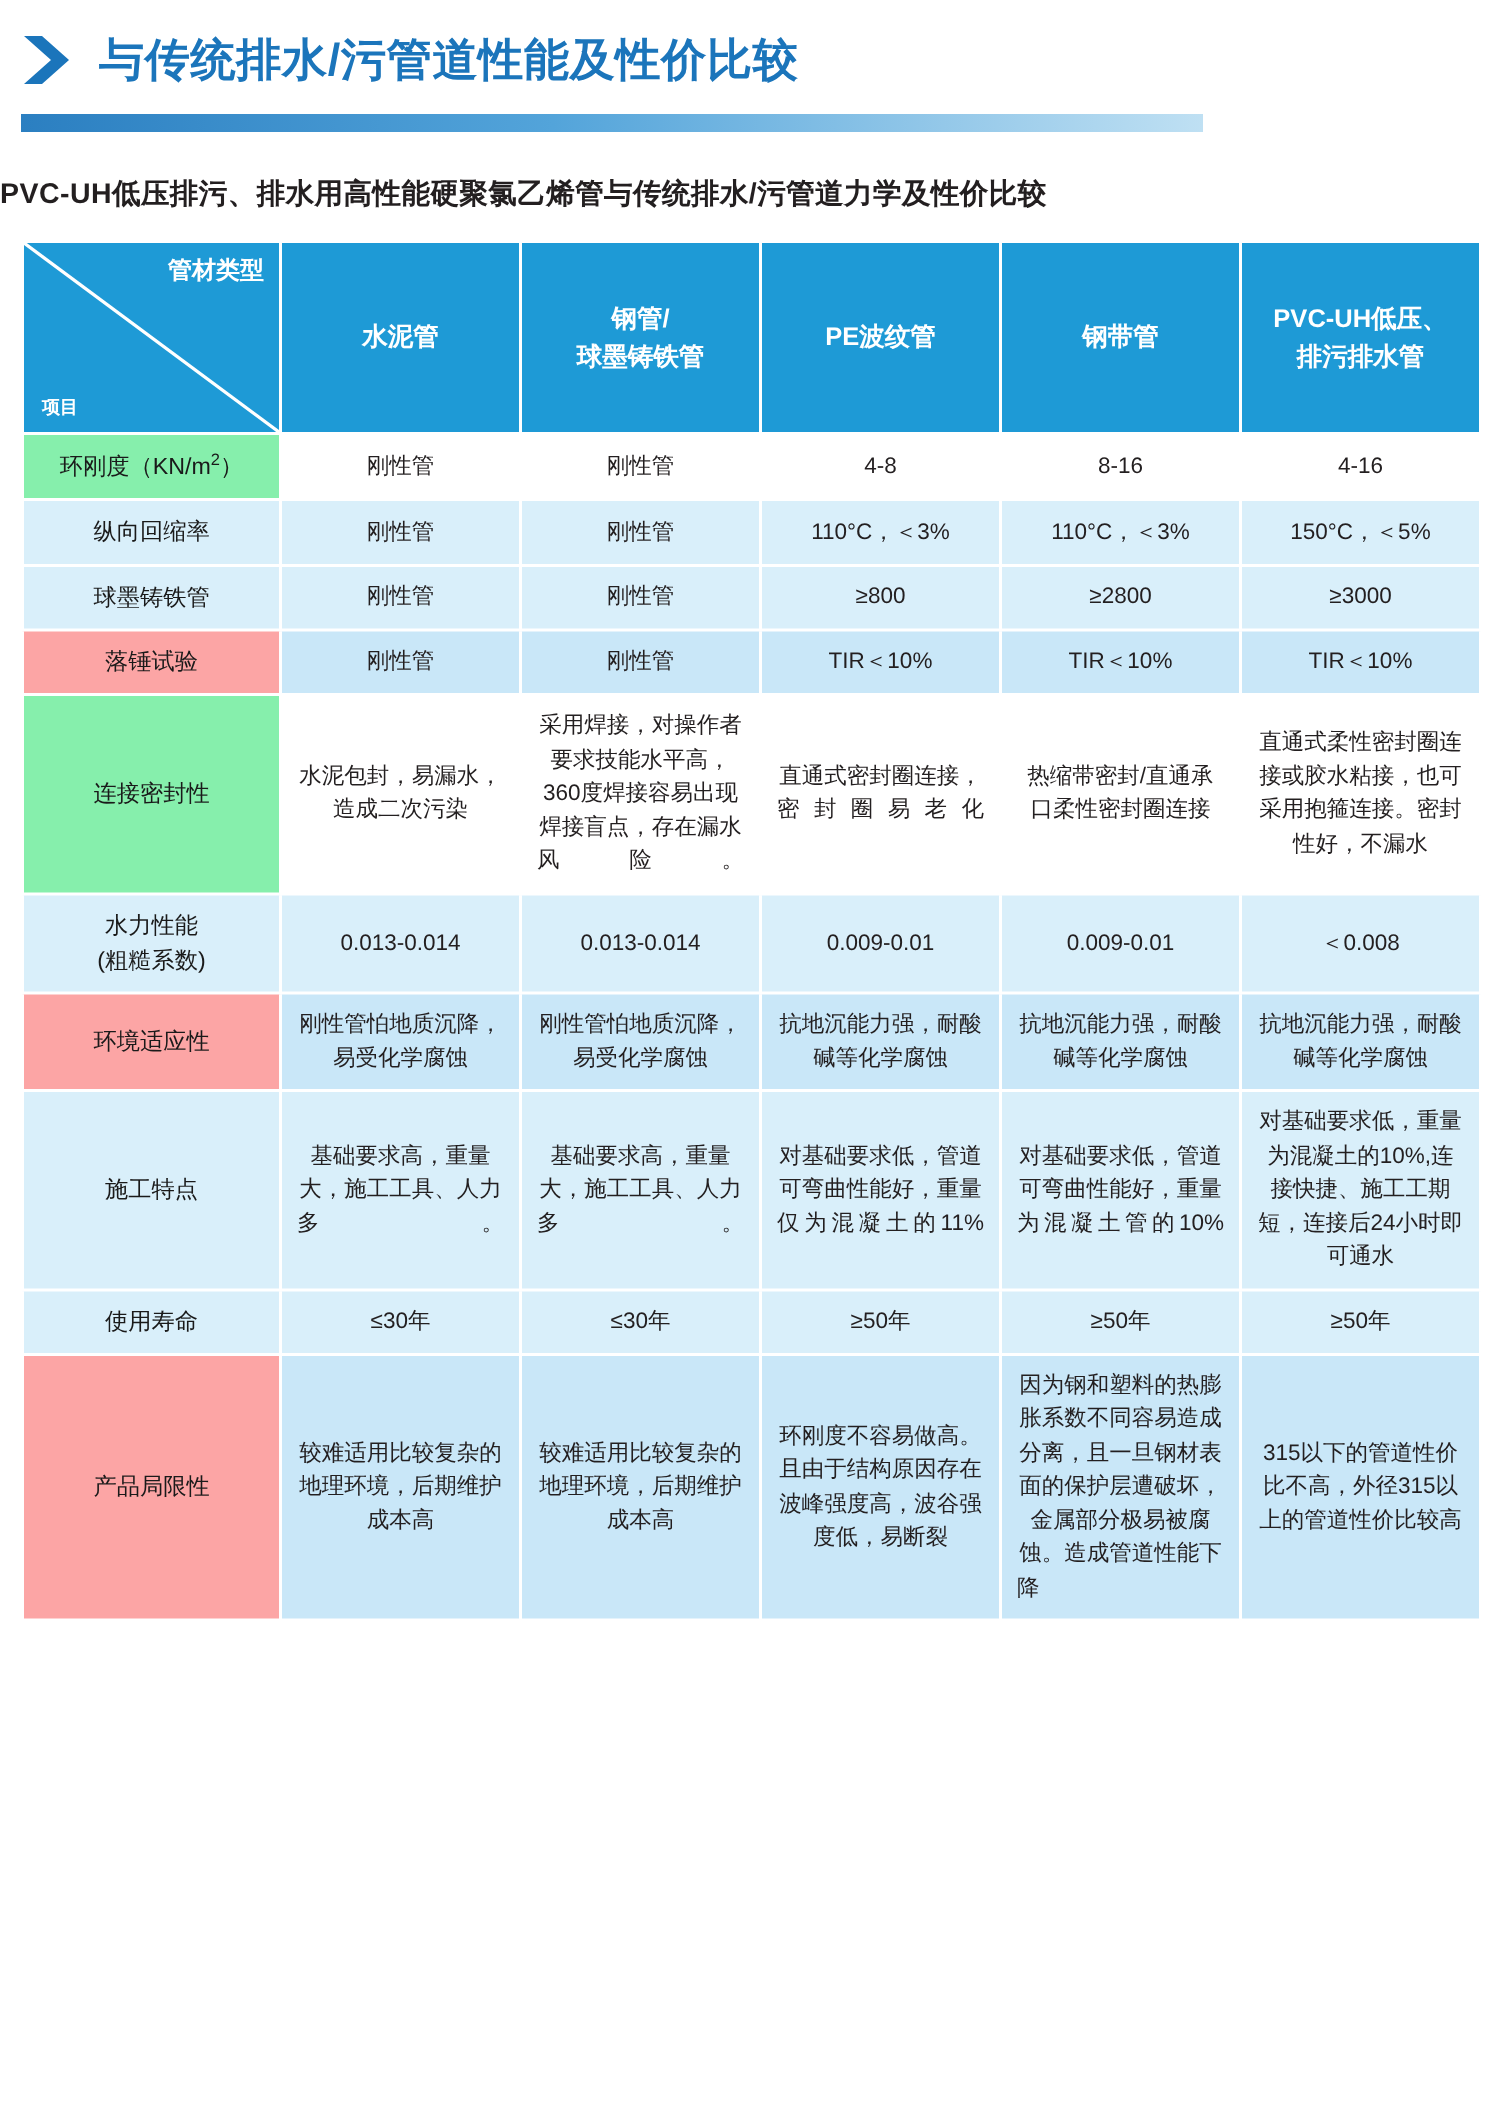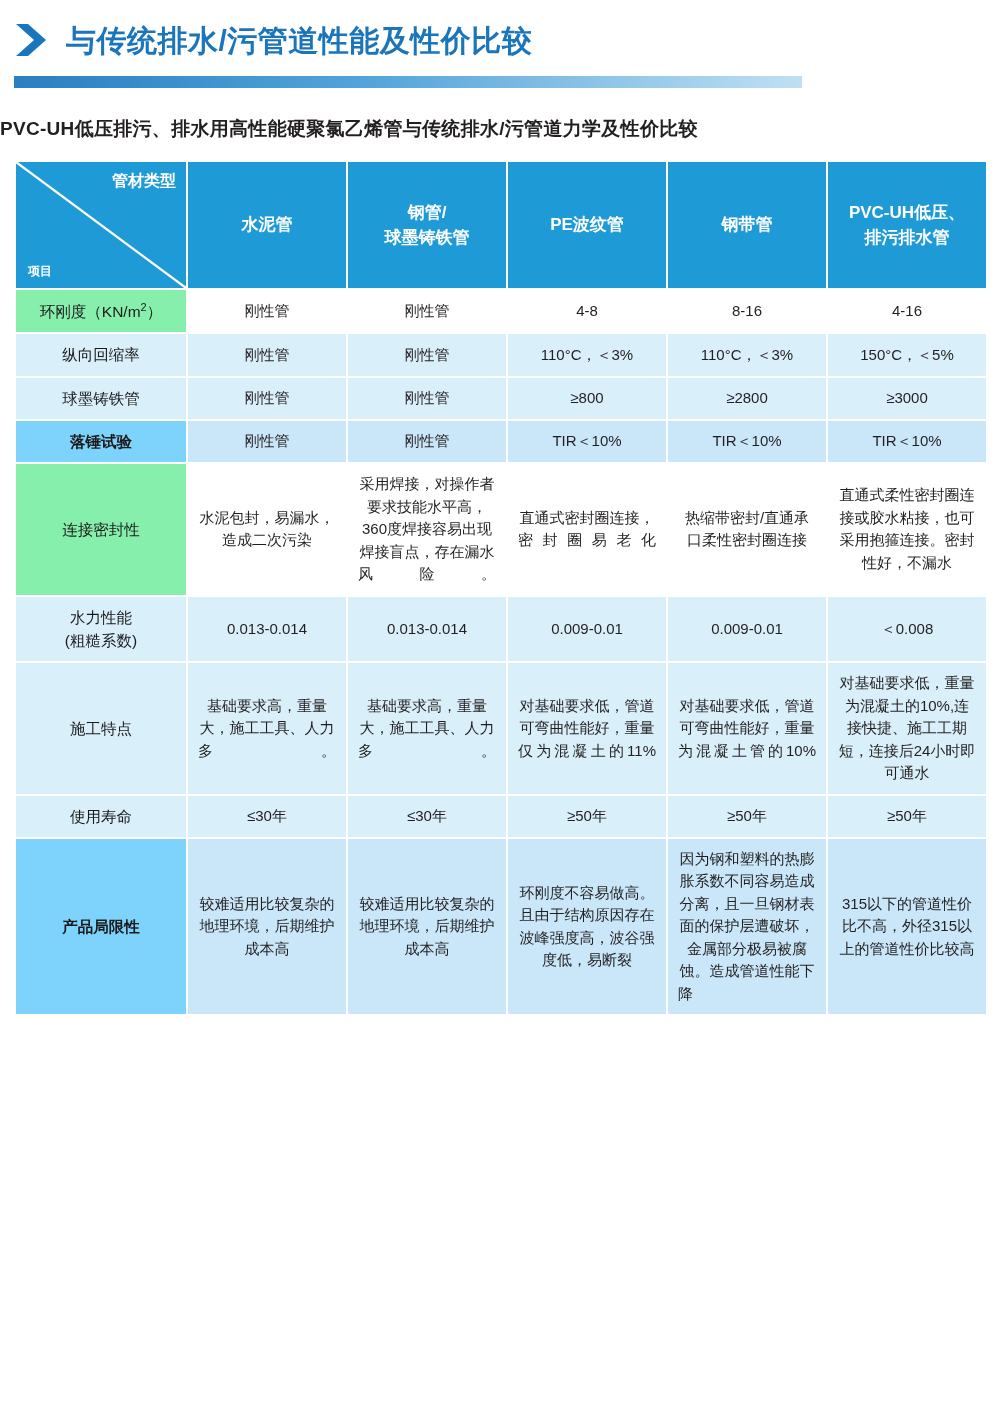--- a/index.html
+++ b/index.html
@@ -134,21 +134,21 @@
     color: #1a1a1a;
   }
 
   
   .band-a td { background: #ffffff; }
   .band-b td { background: #d9effa; }
   .band-c td { background: #c9e7f8; }
 
   tr.band-a td.rowlabel { background: #86efac; }
   tr.band-b td.rowlabel { background: #d9effa; }
-  tr.band-c td.rowlabel { background: #7dd3fc; font-weight: bold; }
+  tr.band-c td.rowlabel { background: #fca5a5; }
 
   td.just {
     text-align: justify;
     text-align-last: justify;
     line-height: 1.75;
   }
   td.topish {
     vertical-align: middle;
   }
   .sup { font-size: 11px; vertical-align: super; }
@@ -264,20 +264,28 @@
             <div>水力性能</div>
             <div>(粗糙系数)</div>
           </td>
           <td>0.013-0.014</td>
           <td>0.013-0.014</td>
           <td>0.009-0.01</td>
           <td>0.009-0.01</td>
           <td>＜0.008</td>
         </tr>
 
+        <tr class="band-c">
+          <td class="rowlabel">环境适应性</td>
+          <td class="topish">刚性管怕地质沉降，易受化学腐蚀</td>
+          <td class="topish">刚性管怕地质沉降，易受化学腐蚀</td>
+          <td class="topish">抗地沉能力强，耐酸碱等化学腐蚀</td>
+          <td class="topish">抗地沉能力强，耐酸碱等化学腐蚀</td>
+          <td class="topish">抗地沉能力强，耐酸碱等化学腐蚀</td>
+        </tr>
 
         <tr class="band-b">
           <td class="rowlabel">施工特点</td>
           <td class="topish just">基础要求高，重量大，施工工具、人力多。</td>
           <td class="topish just">基础要求高，重量大，施工工具、人力多。</td>
           <td class="topish just">对基础要求低，管道可弯曲性能好，重量仅为混凝土的11%</td>
           <td class="topish just">对基础要求低，管道可弯曲性能好，重量为混凝土管的10%</td>
           <td class="topish">对基础要求低，重量为混凝土的10%,连接快捷、施工工期短，连接后24小时即可通水</td>
         </tr>
 

